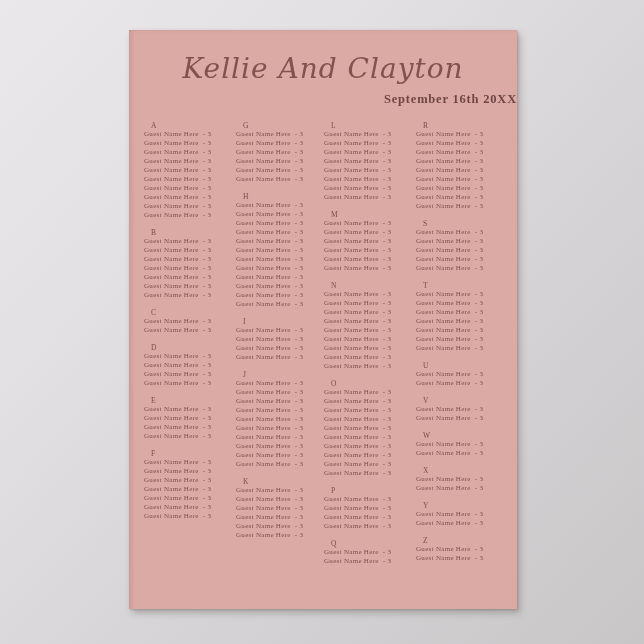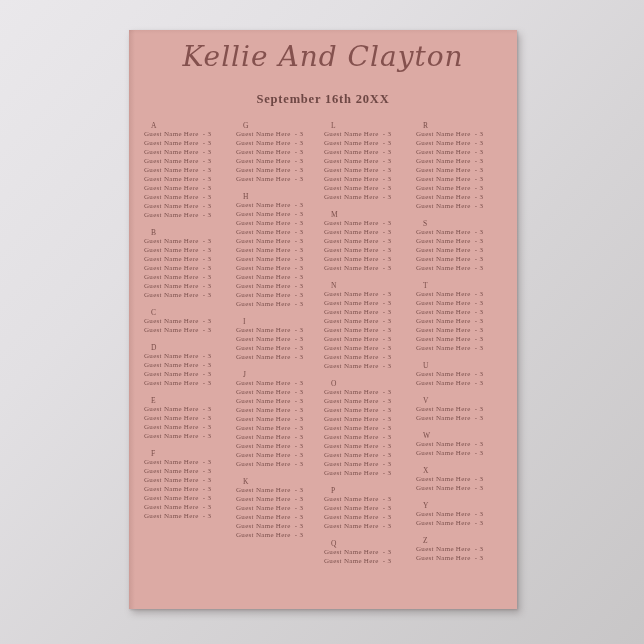--- a/index.html
+++ b/index.html
@@ -16,31 +16,31 @@
     background:#dcaaa4;
     box-shadow:3px 4px 7px rgba(105,95,96,0.40),1px 1px 2px rgba(105,95,96,0.30);
   }
   .poster::before{
     content:"";position:absolute;inset:0;pointer-events:none;
     background:
       linear-gradient(to right, rgba(120,78,74,0.16), rgba(120,78,74,0) 6px),
       linear-gradient(to bottom, rgba(120,78,74,0.08), rgba(120,78,74,0) 4px);
   }
   .title{
-    position:absolute;top:10px;left:0;width:100%;
+    position:absolute;top:22px;left:0;width:100%;
     text-align:center;
     font-family:"DejaVu Serif", serif;
     font-style:italic;
     font-size:28px;
     letter-spacing:1px;
     color:#84514e;
   }
   .date{
     position:absolute;top:62px;left:0;width:100%;
-    text-align:center;
+    text-align:right;
     font-family:"Liberation Serif", serif;
     font-weight:bold;
     font-size:12.5px;
     letter-spacing:0.8px;
     color:#6e4744;
   }
   .columns{
     position:absolute;top:91px;left:0;width:100%;height:488px;
   }
   .col{position:absolute;top:0;width:86px;}

